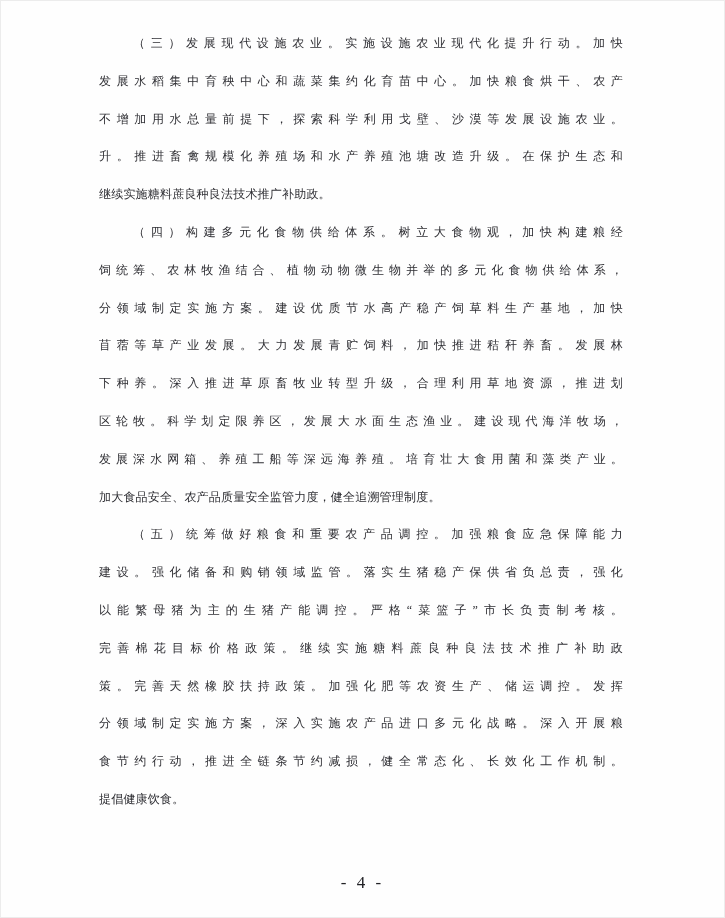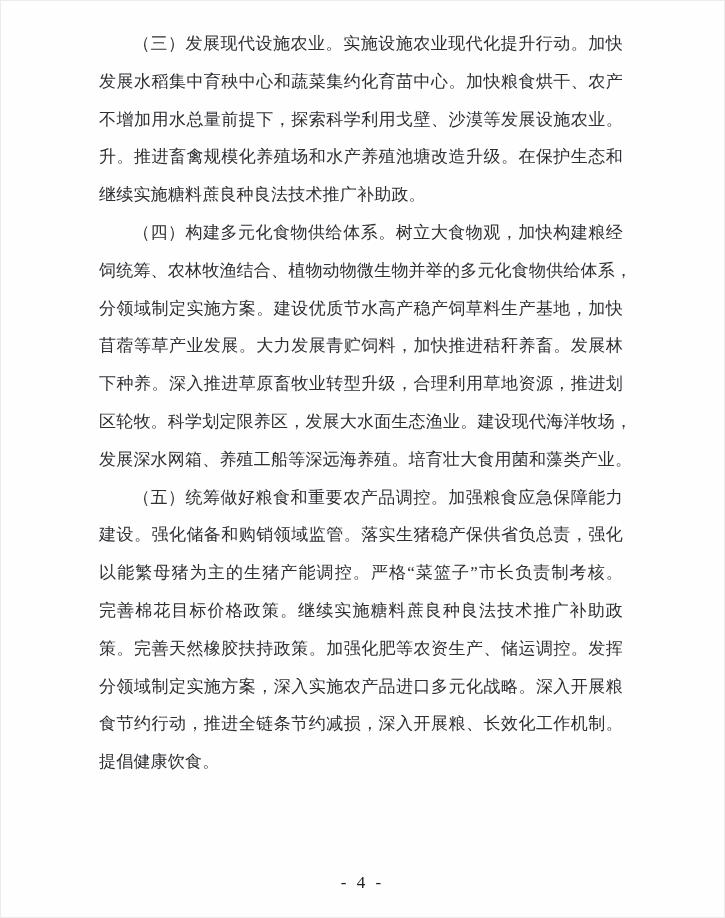--- a/index.html
+++ b/index.html
@@ -22,21 +22,21 @@
     position: absolute;
     left: 98px;
     top: 24px;
     width: 524px;
   }
   .paragraph {
     margin: 0;
     padding: 0;
   }
   .line {
-    font-size: 17px;
+    font-size: 12px;
     line-height: 37.8px;
     height: 37.8px;
     white-space: nowrap;
     text-align: justify;
     letter-spacing: 0.2px;
   }
   .line.fill {
     text-align: justify;
     text-align-last: justify;
     -moz-text-align-last: justify;
@@ -70,29 +70,30 @@
     </div>
 
     <div class="paragraph">
       <div class="line indent fill">（四）构建多元化食物供给体系。树立大食物观，加快构建粮经</div>
       <div class="line fill">饲统筹、农林牧渔结合、植物动物微生物并举的多元化食物供给体系，</div>
       <div class="line fill">分领域制定实施方案。建设优质节水高产稳产饲草料生产基地，加快</div>
       <div class="line fill">苜蓿等草产业发展。大力发展青贮饲料，加快推进秸秆养畜。发展林</div>
       <div class="line fill">下种养。深入推进草原畜牧业转型升级，合理利用草地资源，推进划</div>
       <div class="line fill">区轮牧。科学划定限养区，发展大水面生态渔业。建设现代海洋牧场，</div>
       <div class="line fill">发展深水网箱、养殖工船等深远海养殖。培育壮大食用菌和藻类产业。</div>
+      <div class="line">加大食品安全、农产品质量安全监管力度，健全追溯管理制度。</div>
     </div>
 
     <div class="paragraph">
       <div class="line indent fill">（五）统筹做好粮食和重要农产品调控。加强粮食应急保障能力</div>
       <div class="line fill">建设。强化储备和购销领域监管。落实生猪稳产保供省负总责，强化</div>
       <div class="line fill">以能繁母猪为主的生猪产能调控。严格“菜篮子”市长负责制考核。</div>
       <div class="line fill">完善棉花目标价格政策。继续实施糖料蔗良种良法技术推广补助政</div>
       <div class="line fill">策。完善天然橡胶扶持政策。加强化肥等农资生产、储运调控。发挥</div>
       <div class="line fill">分领域制定实施方案，深入实施农产品进口多元化战略。深入开展粮</div>
-      <div class="line fill">食节约行动，推进全链条节约减损，深入开展粮、长效化工作机制。</div>
+      <div class="line fill">食节约行动，推进全链条节约减损，健全常态化、长效化工作机制。</div>
       <div class="line">提倡健康饮食。</div>
     </div>
 
   </div>
 
   <div class="page-number">- 4 -</div>
 </div>
 
 </body></html>

